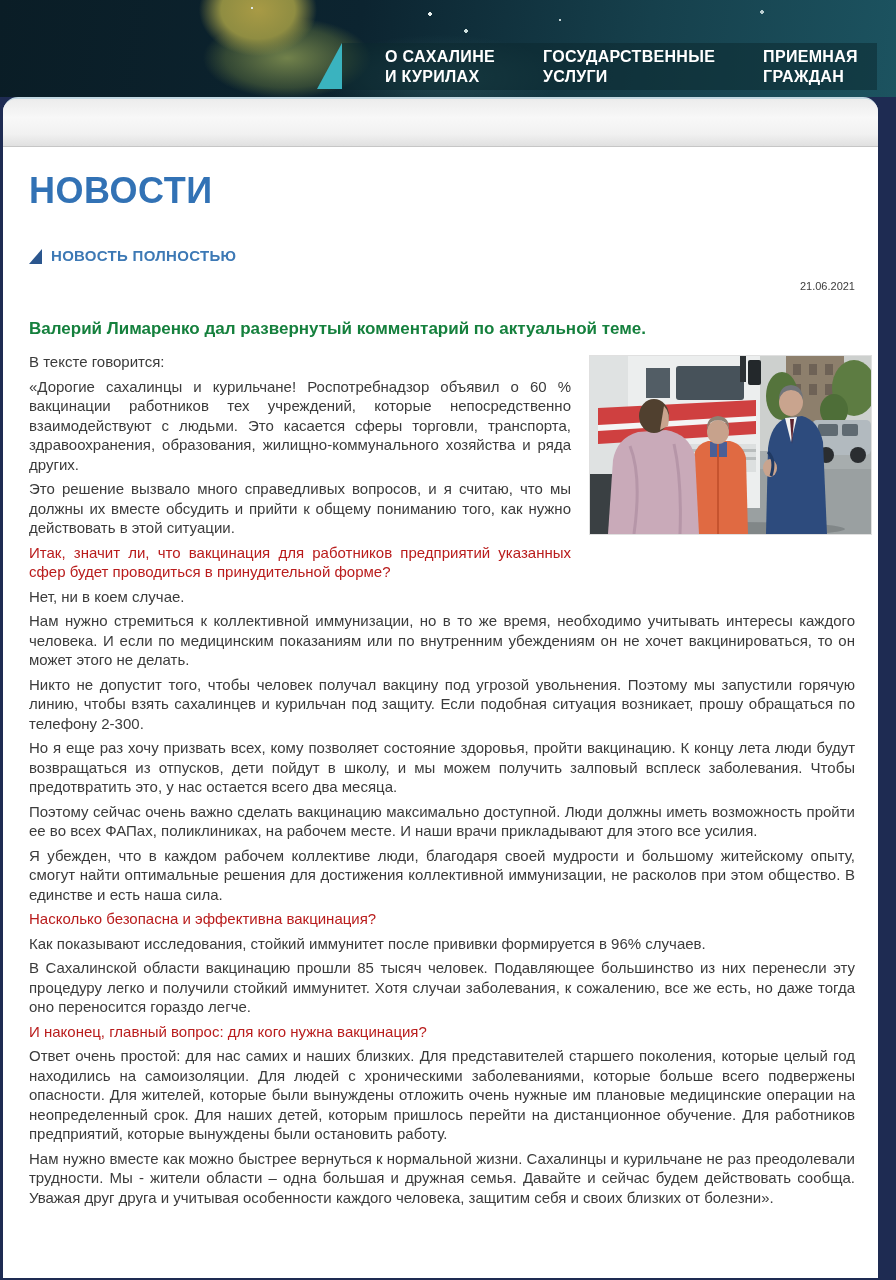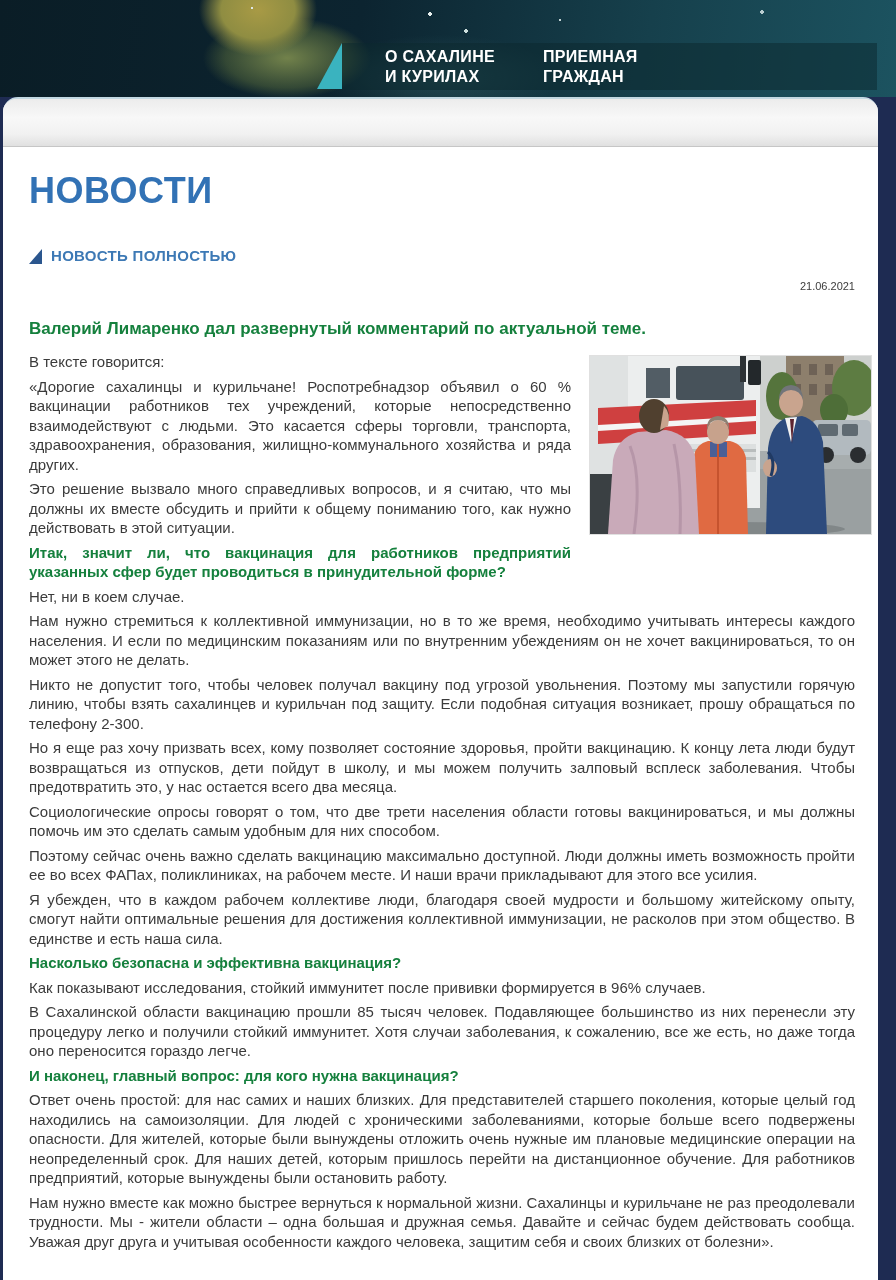--- a/index.html
+++ b/index.html
@@ -72,35 +72,37 @@
   .article-title{
     margin:0;width:662px;font-size:17.5px;line-height:1.26;
     font-weight:bold;color:#242424;text-align:justify;
   }
   .lead{margin:27px 0 0;font-size:17px;font-weight:bold;color:#15803d;}
   .article-body{
     margin-top:13px;font-size:15px;line-height:19.5px;
     color:#3b3b3b;text-align:justify;
   }
   .article-body p{margin:0 0 5px;}
-  .article-body p.bold-q{font-weight:bold;color:#15803d;}
+  .article-body p.bold-q{font-weight:normal;color:#b91c1c;}
   .photo{
     float:right;width:283px;height:180px;margin:3px -17px 10px 18px;
     border:1px solid #e0e0e0;background:#cdd0ce;overflow:hidden;
   }
   .photo svg{display:block;}
 </style>
 </head>
 <body>
 
 <div class="header">
   <div class="nav-triangle"></div>
   <nav class="nav-bar">
     <div class="nav-item">О САХАЛИНЕ
 И КУРИЛАХ</div>
+    <div class="nav-item">ГОСУДАРСТВЕННЫЕ
+УСЛУГИ</div>
     <div class="nav-item">ПРИЕМНАЯ
 ГРАЖДАН</div>
   </nav>
 </div>
 
 <div class="content-box">
   <div class="band"></div>
   <div class="inner">
 
     <h1 class="section-title">НОВОСТИ</h1>
@@ -179,24 +181,23 @@
           <ellipse cx="64" cy="60" rx="15" ry="17" fill="#50402f"></ellipse>
           <path d="M74 50 Q81 57 78 70 L70 74 Z" fill="#c9a48e"></path>
         </svg>
       </div>
 
     <p>В тексте говорится:</p>
         <p>«Дорогие сахалинцы и курильчане! Роспотребнадзор объявил о 60 % вакцинации работников тех учреждений, которые непосредственно взаимодействуют с людьми. Это касается сферы торговли, транспорта, здравоохранения, образования, жилищно-коммунального хозяйства и ряда других.</p>
         <p>Это решение вызвало много справедливых вопросов, и я считаю, что мы должны их вместе обсудить и прийти к общему пониманию того, как нужно действовать в этой ситуации.</p>
         <p class="bold-q">Итак, значит ли, что вакцинация для работников предприятий указанных сфер будет проводиться в принудительной форме?</p>
         <p>Нет, ни в коем случае.</p>
-        <p>Нам нужно стремиться к коллективной иммунизации, но в то же время, необходимо учитывать интересы каждого населения. И если по медицинским показаниям или по внутренним убеждениям он не хочет вакцинироваться, то он может этого не делать.</p>
+        <p>Нам нужно стремиться к коллективной иммунизации, но в то же время, необходимо учитывать интересы каждого человека. И если по медицинским показаниям или по внутренним убеждениям он не хочет вакцинироваться, то он может этого не делать.</p>
         <p>Никто не допустит того, чтобы человек получал вакцину под угрозой увольнения. Поэтому мы запустили горячую линию, чтобы взять сахалинцев и курильчан под защиту. Если подобная ситуация возникает, прошу обращаться по телефону 2-300.</p>
         <p>Но я еще раз хочу призвать всех, кому позволяет состояние здоровья, пройти вакцинацию. К концу лета люди будут возвращаться из отпусков, дети пойдут в школу, и мы можем получить залповый всплеск заболевания. Чтобы предотвратить это, у нас остается всего два месяца.</p>
-        <p>Социологические опросы говорят о том, что две трети населения области готовы вакцинироваться, и мы должны помочь им это сделать самым удобным для них способом.</p>
         <p>Поэтому сейчас очень важно сделать вакцинацию максимально доступной. Люди должны иметь возможность пройти ее во всех ФАПах, поликлиниках, на рабочем месте. И наши врачи прикладывают для этого все усилия.</p>
         <p>Я убежден, что в каждом рабочем коллективе люди, благодаря своей мудрости и большому житейскому опыту, смогут найти оптимальные решения для достижения коллективной иммунизации, не расколов при этом общество. В единстве и есть наша сила.</p>
         <p class="bold-q">Насколько безопасна и эффективна вакцинация?</p>
         <p>Как показывают исследования, стойкий иммунитет после прививки формируется в 96% случаев.</p>
         <p>В Сахалинской области вакцинацию прошли 85 тысяч человек. Подавляющее большинство из них перенесли эту процедуру легко и получили стойкий иммунитет. Хотя случаи заболевания, к сожалению, все же есть, но даже тогда оно переносится гораздо легче.</p>
         <p class="bold-q">И наконец, главный вопрос: для кого нужна вакцинация?</p>
         <p>Ответ очень простой: для нас самих и наших близких. Для представителей старшего поколения, которые целый год находились на самоизоляции. Для людей с хроническими заболеваниями, которые больше всего подвержены опасности. Для жителей, которые были вынуждены отложить очень нужные им плановые медицинские операции на неопределенный срок. Для наших детей, которым пришлось перейти на дистанционное обучение. Для работников предприятий, которые вынуждены были остановить работу.</p>
         <p>Нам нужно вместе как можно быстрее вернуться к нормальной жизни. Сахалинцы и курильчане не раз преодолевали трудности. Мы - жители области – одна большая и дружная семья. Давайте и сейчас будем действовать сообща. Уважая друг друга и учитывая особенности каждого человека, защитим себя и своих близких от болезни».</p>
       </div>
 

